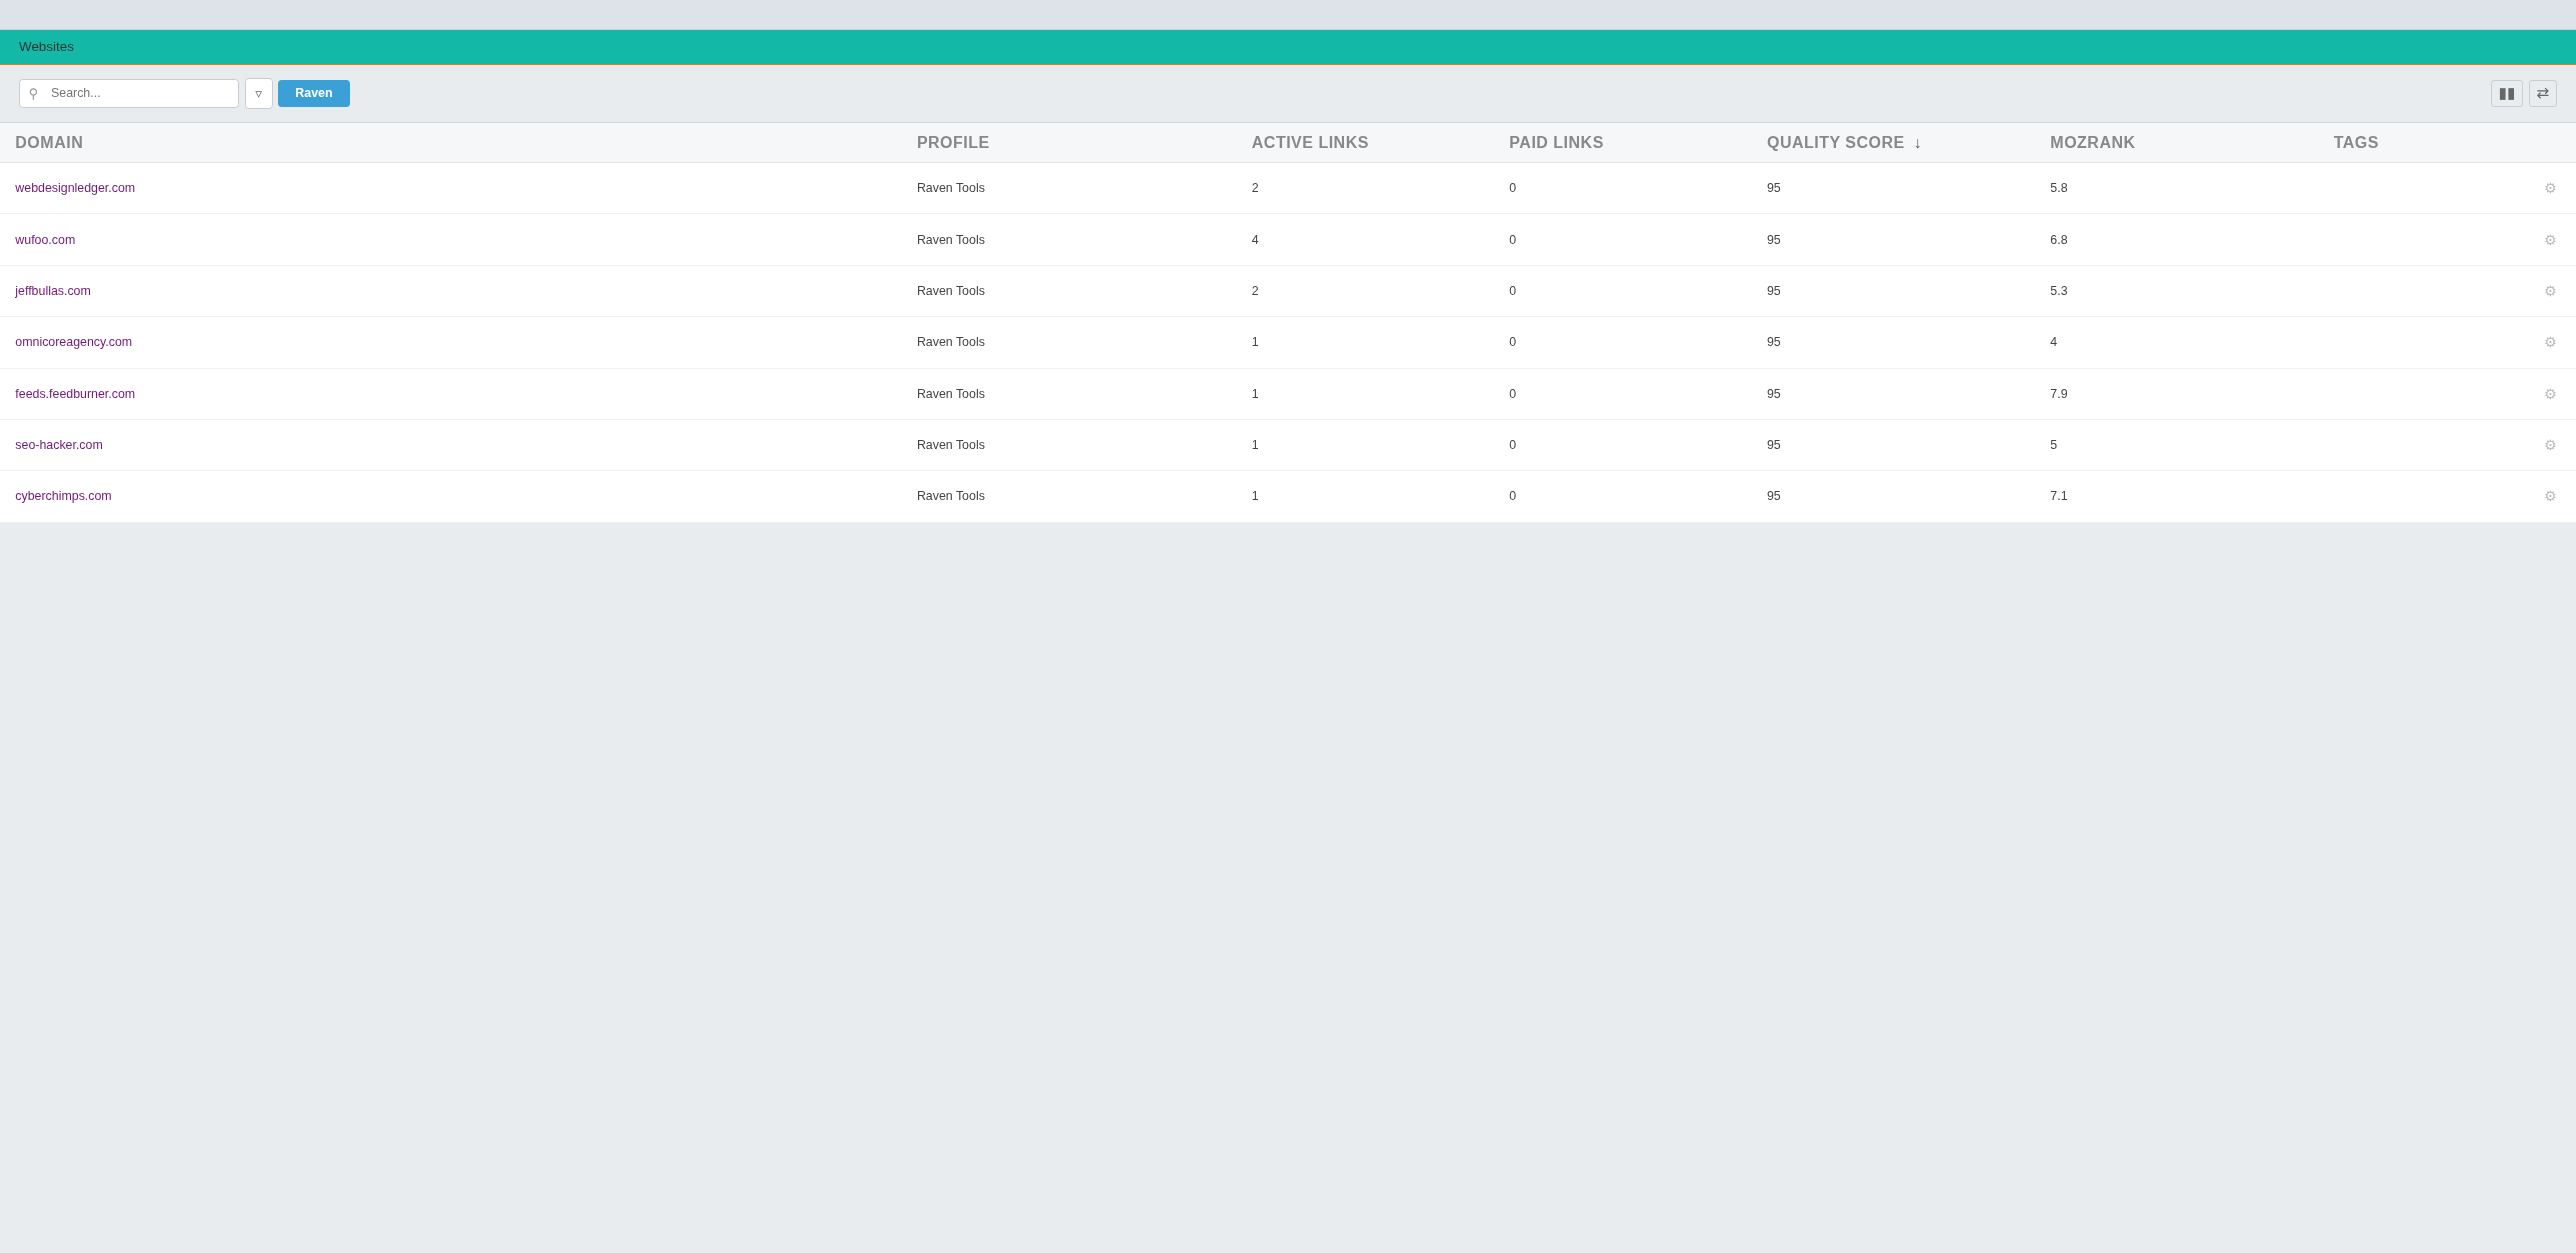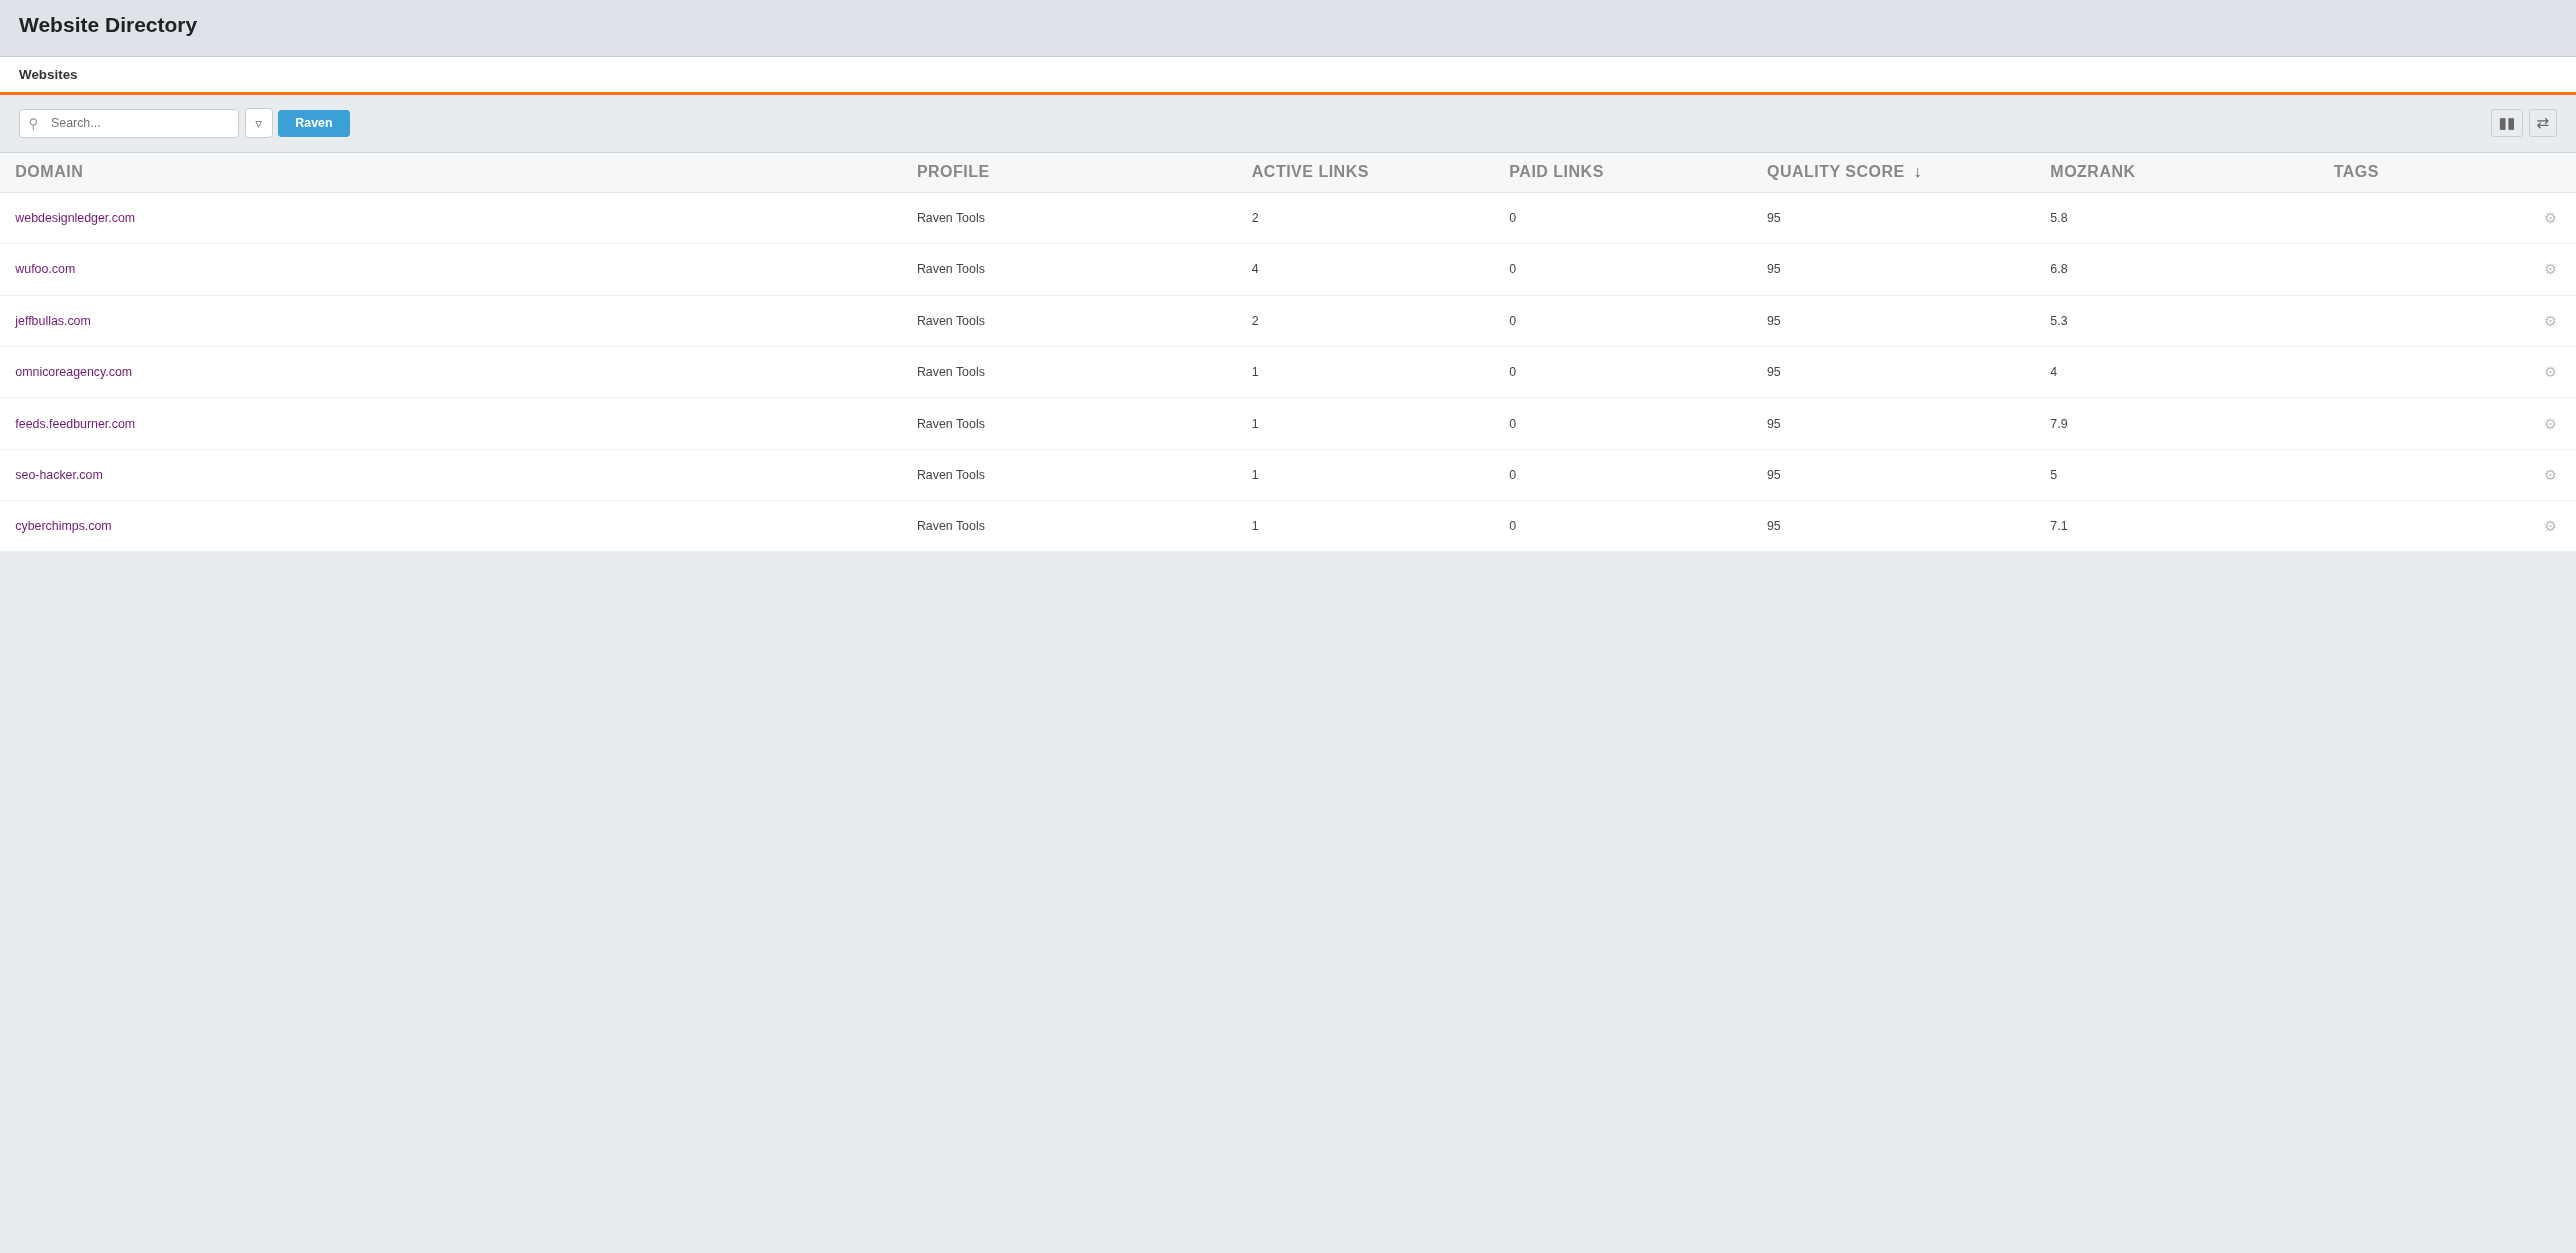--- a/index.html
+++ b/index.html
@@ -18,26 +18,26 @@
       font-size: 21px;
       font-weight: 600;
       color: #222;
       margin-bottom: 3.8px;
     }
     .page-subtitle {
       font-size: 11.5px;
       color: #555;
     }
     .section-header {
-      background: #ffffff;
+      background: #14b8a6;
       padding: 9.6px 19px;
       font-size: 13.4px;
-      font-weight: 700;
+      font-weight: 400;
       color: #333;
-      border-bottom: 3px solid #f97316;
+      border-bottom: 1px solid #f97316;
     }
     .toolbar {
       background: #e8ecef;
       padding: 13.4px 19px;
       display: flex;
       align-items: center;
       justify-content: space-between;
       border-bottom: 1px solid #d0d6dc;
     }
     .toolbar-left {
@@ -159,21 +159,20 @@
     .col-paid { width: 10%; }
     .col-quality { width: 11%; }
     .col-mozrank { width: 11%; }
     .col-tags { width: 8%; }
     .col-action { width: 2%; text-align: right; }
   </style>
 </head>
 <body>
 
 <div class="page-header">
-  <div class="page-title">Website Directory</div>
 </div>
 
 <div class="section-header">
   <span>Websites</span>
 </div>
 
 <div class="toolbar">
   <div class="toolbar-left">
     <div class="search-wrapper">
       <span class="search-icon-inner">⚲</span>

